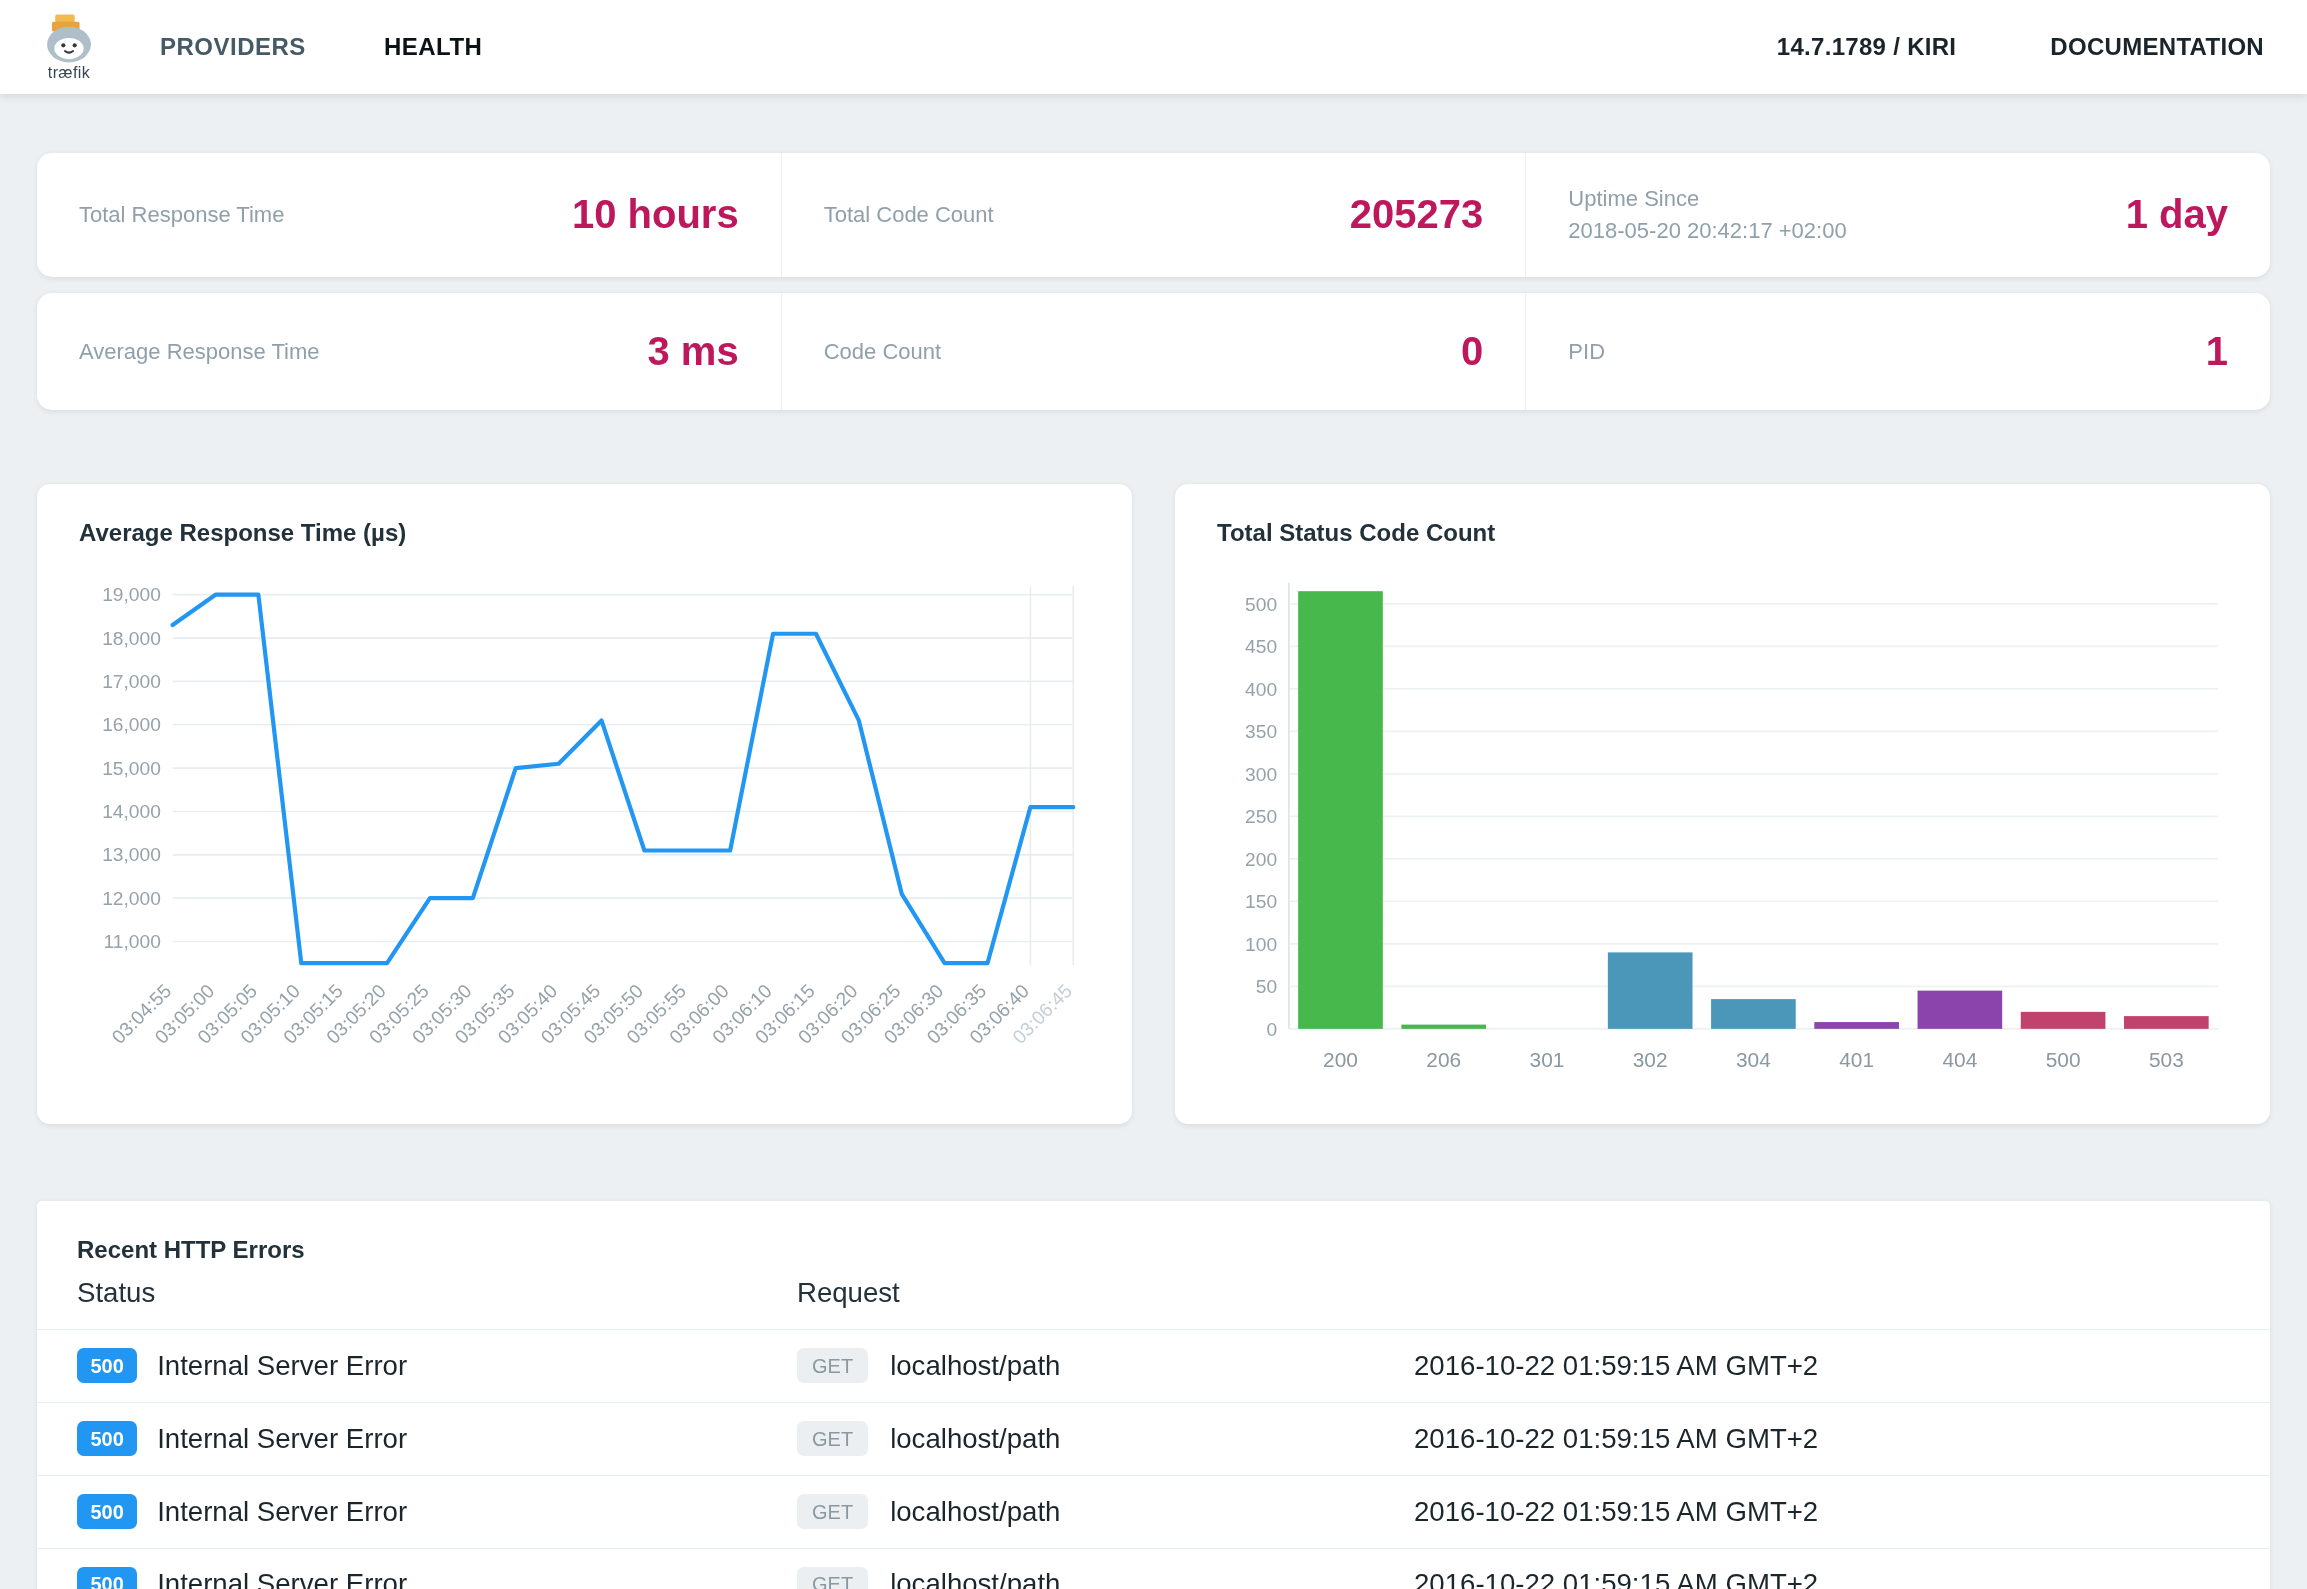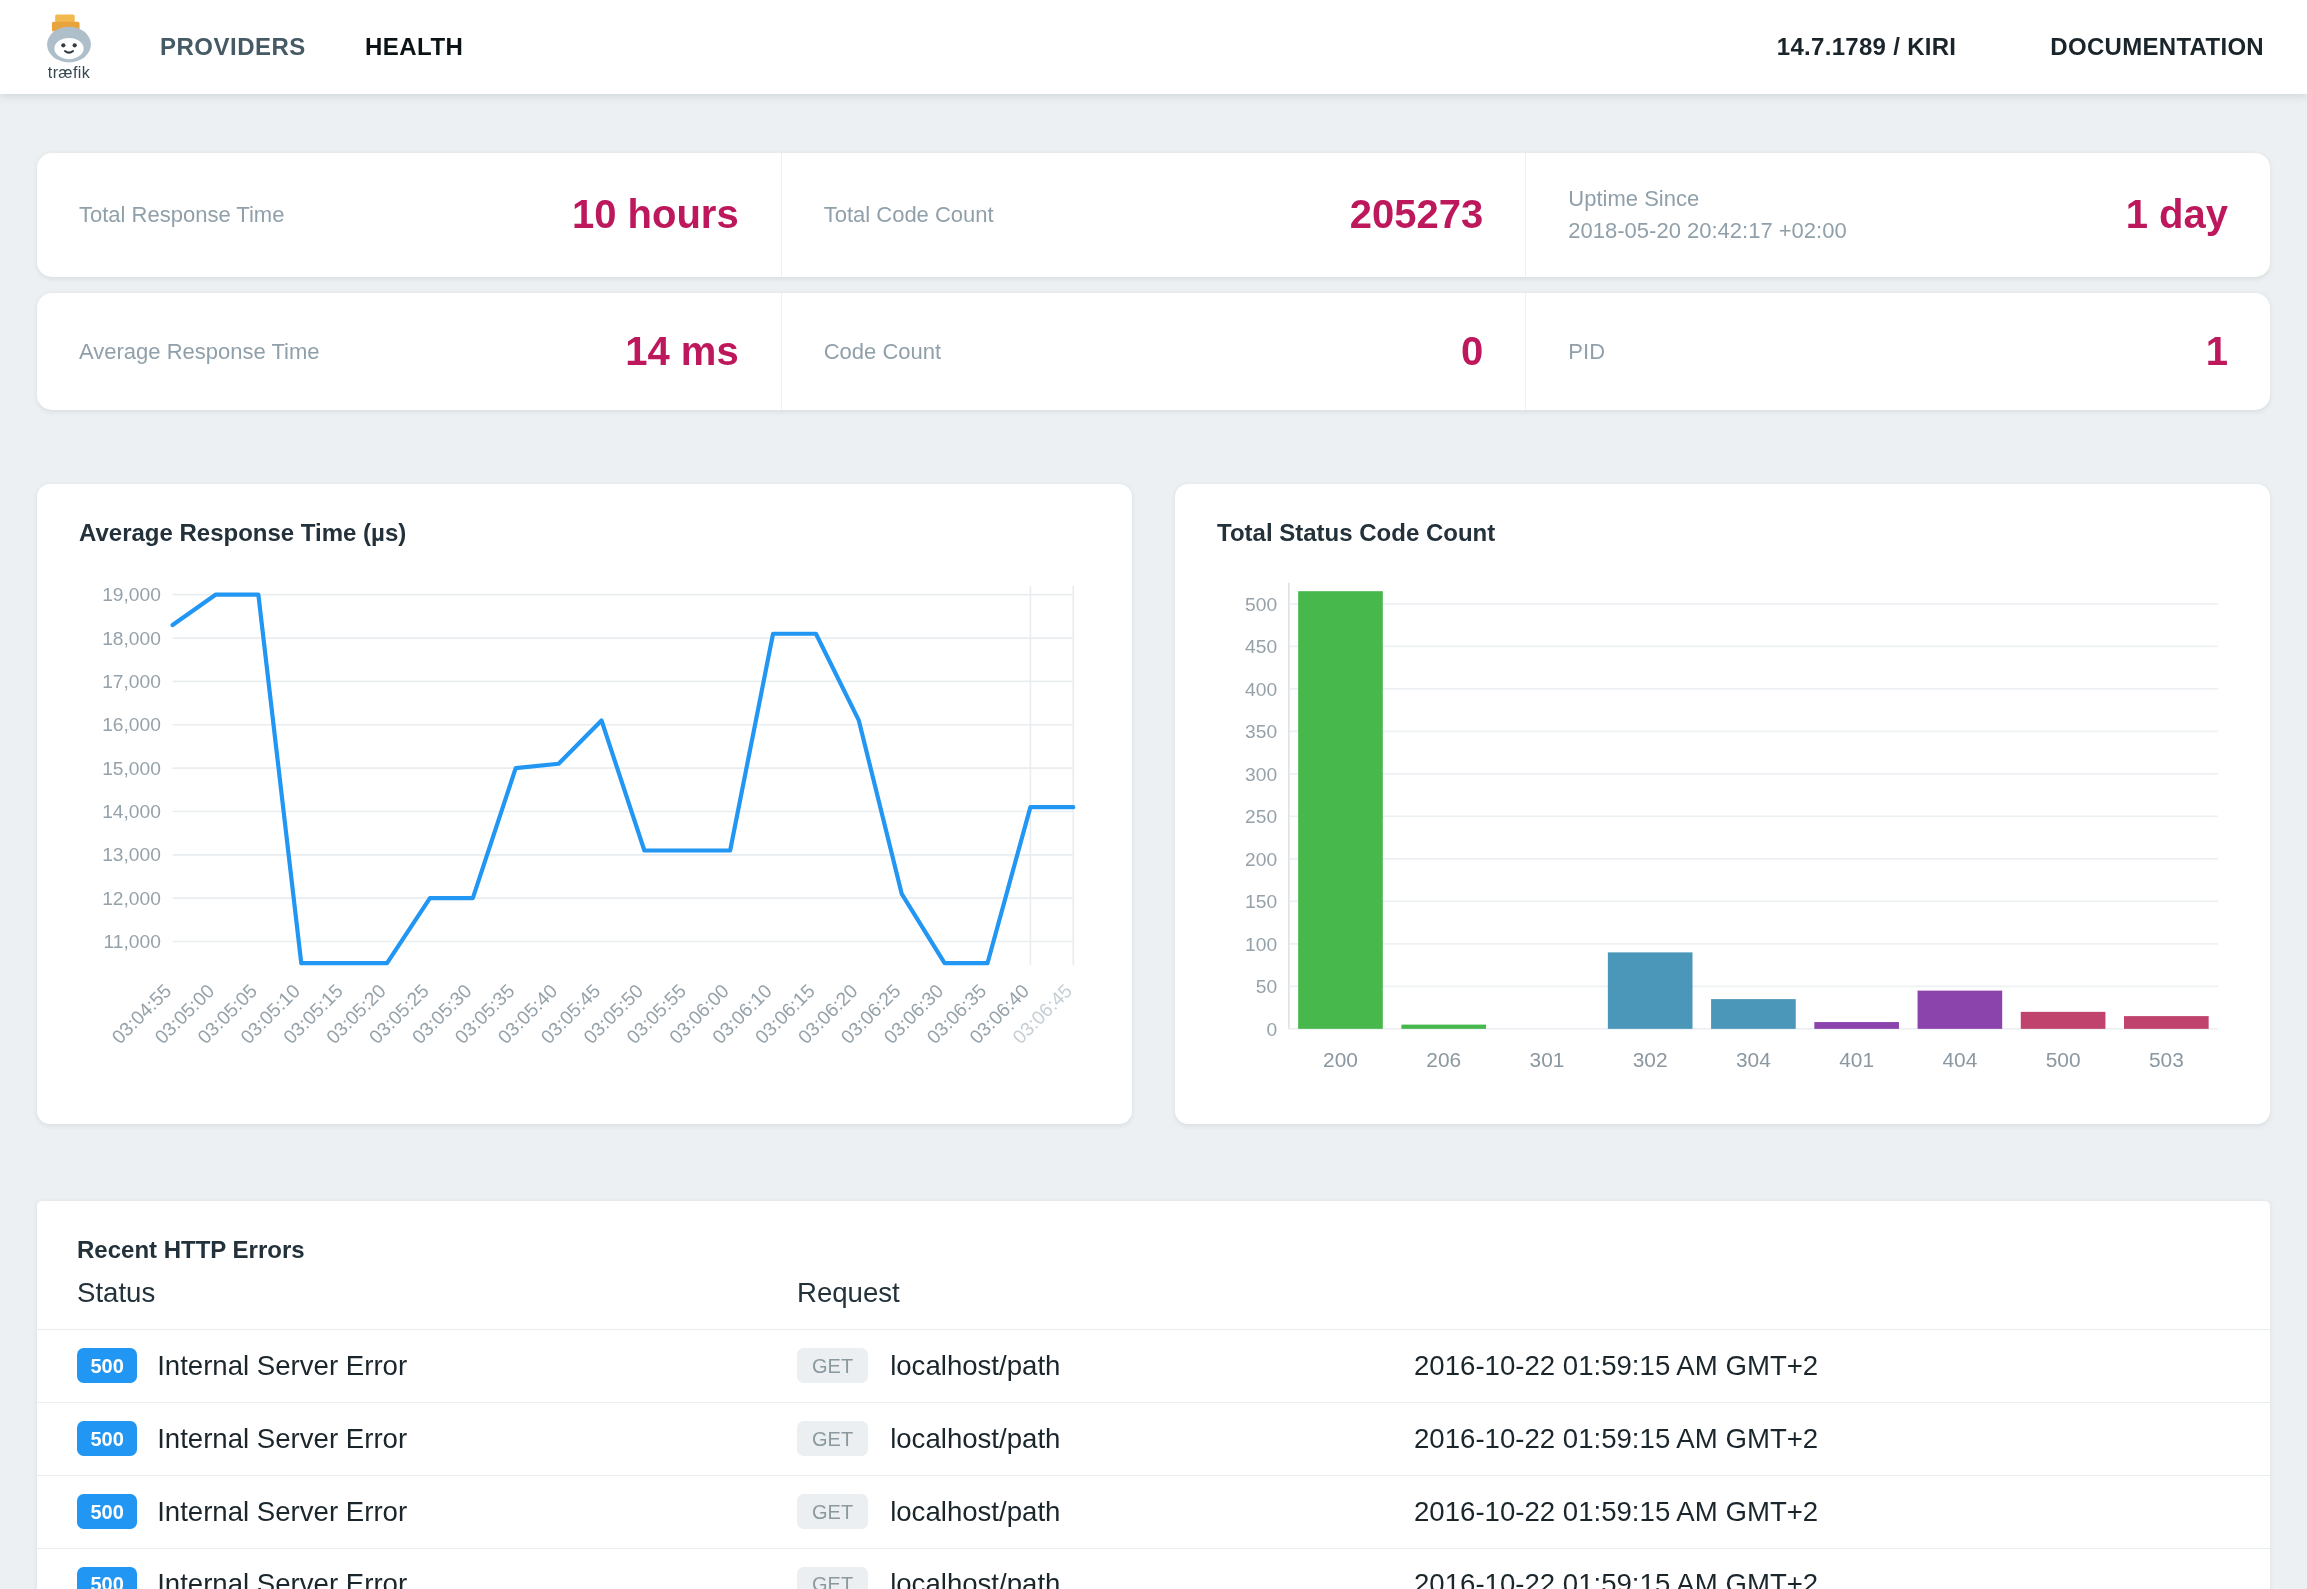--- a/index.html
+++ b/index.html
@@ -4,21 +4,21 @@
 <style>
   *{box-sizing:border-box;margin:0;padding:0}
   html,body{width:2307px}
   body{background:#edf0f2;font-family:"Liberation Sans",sans-serif;color:#263238}
 
   
   .navbar{height:94px;background:#fff;display:flex;align-items:center;padding:0 43px;
           box-shadow:0 1.7px 8.4px rgba(20,40,60,.14);position:relative;z-index:5}
   .logo{display:flex;flex-direction:column;align-items:center;margin-right:65px;cursor:pointer}
   .logo-text{font-size:16px;color:#36474f;letter-spacing:0.4px;margin-top:-2.5px}
-  .nav-links{display:flex;gap:59px}
+  .nav-links{display:flex;gap:78px}
   .nav-link{font-size:24px;font-weight:700;color:#455a64;letter-spacing:0.5px;cursor:pointer}
   .nav-link.active{color:#0c1317}
   .nav-right{margin-left:auto;display:flex;gap:94px;align-items:center}
   .nav-right .nav-item{font-size:24px;font-weight:700;color:#19242b;letter-spacing:0.3px;cursor:pointer}
 
   
   .content{padding:59px 37px 0}
 
   .stat-card{background:#fff;border-radius:15px;box-shadow:0 1.7px 5px rgba(25,44,60,.09);
              display:flex;margin-bottom:16.7px}
@@ -96,21 +96,21 @@
         <div>Uptime Since</div>
         <div>2018-05-20 20:42:17 +02:00</div>
       </span>
       <span class="stat-value">1 day</span>
     </div>
   </div>
 
   <div class="stat-card">
     <div class="stat-cell">
       <span class="stat-label">Average Response Time</span>
-      <span class="stat-value">14 ms</span>
+      <span class="stat-value">3 ms</span>
     </div>
     <div class="stat-cell">
       <span class="stat-label">Code Count</span>
       <span class="stat-value">0</span>
     </div>
     <div class="stat-cell">
       <span class="stat-label">PID</span>
       <span class="stat-value">1</span>
     </div>
   </div>

